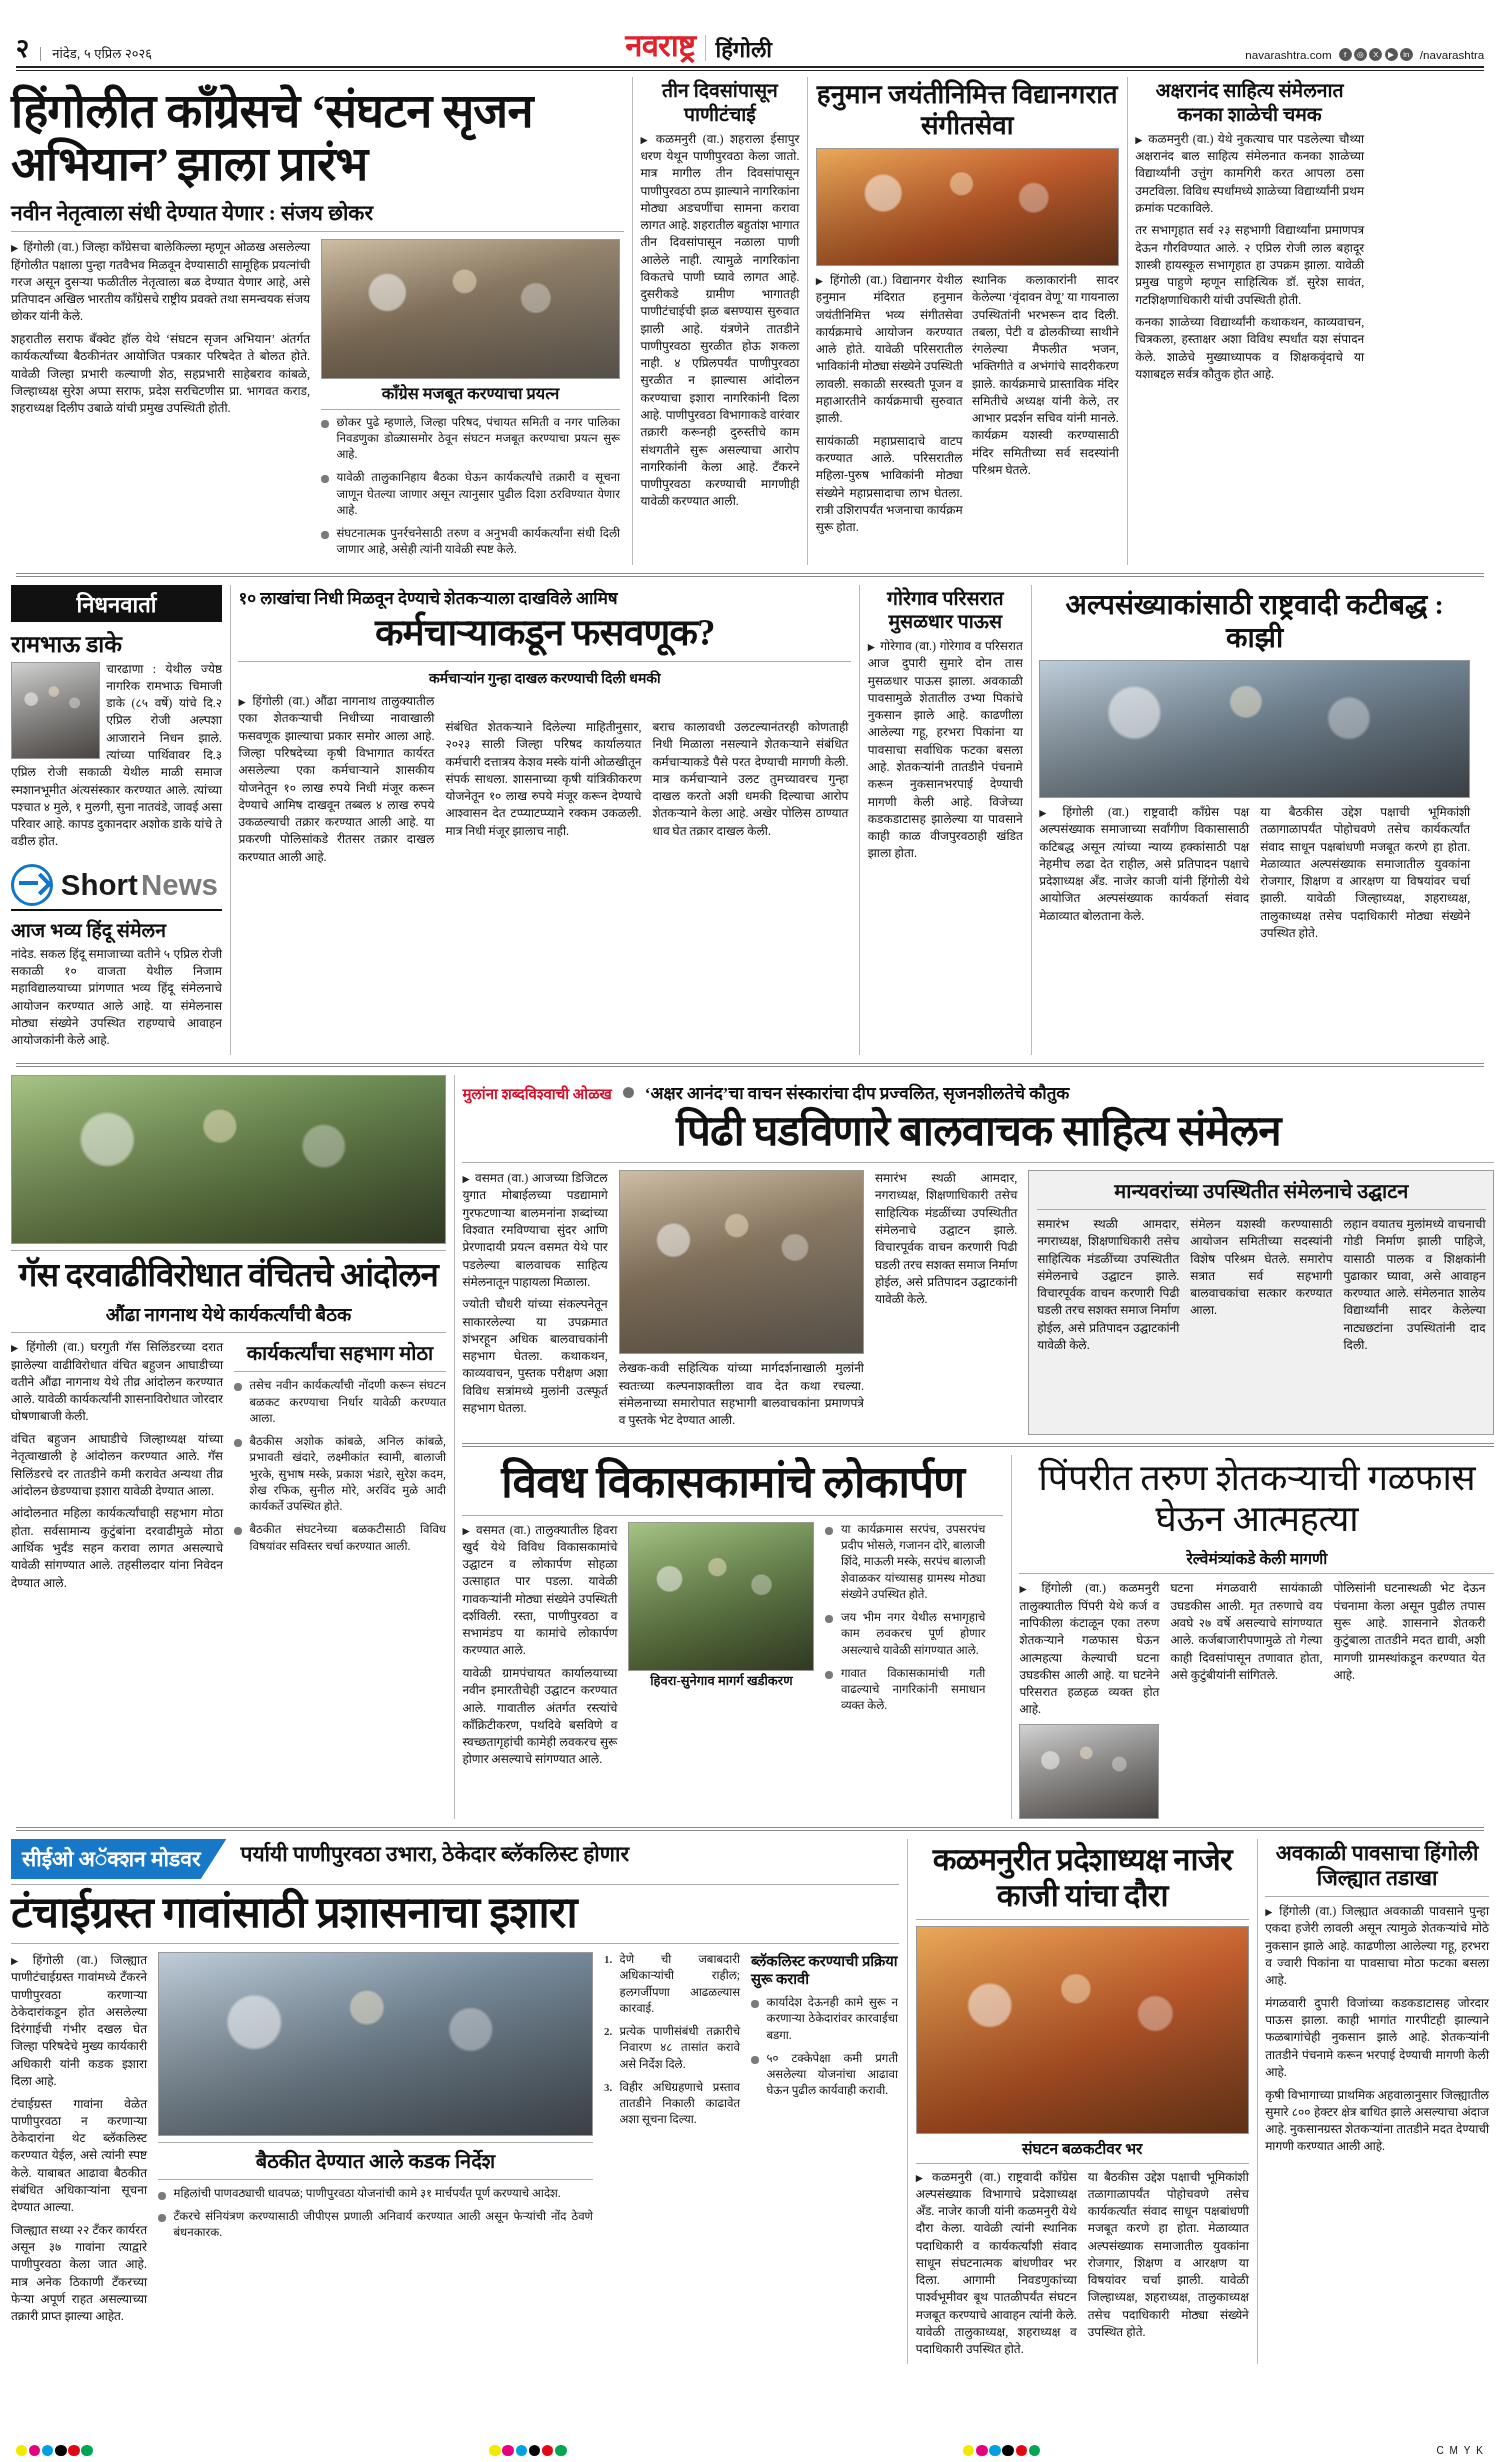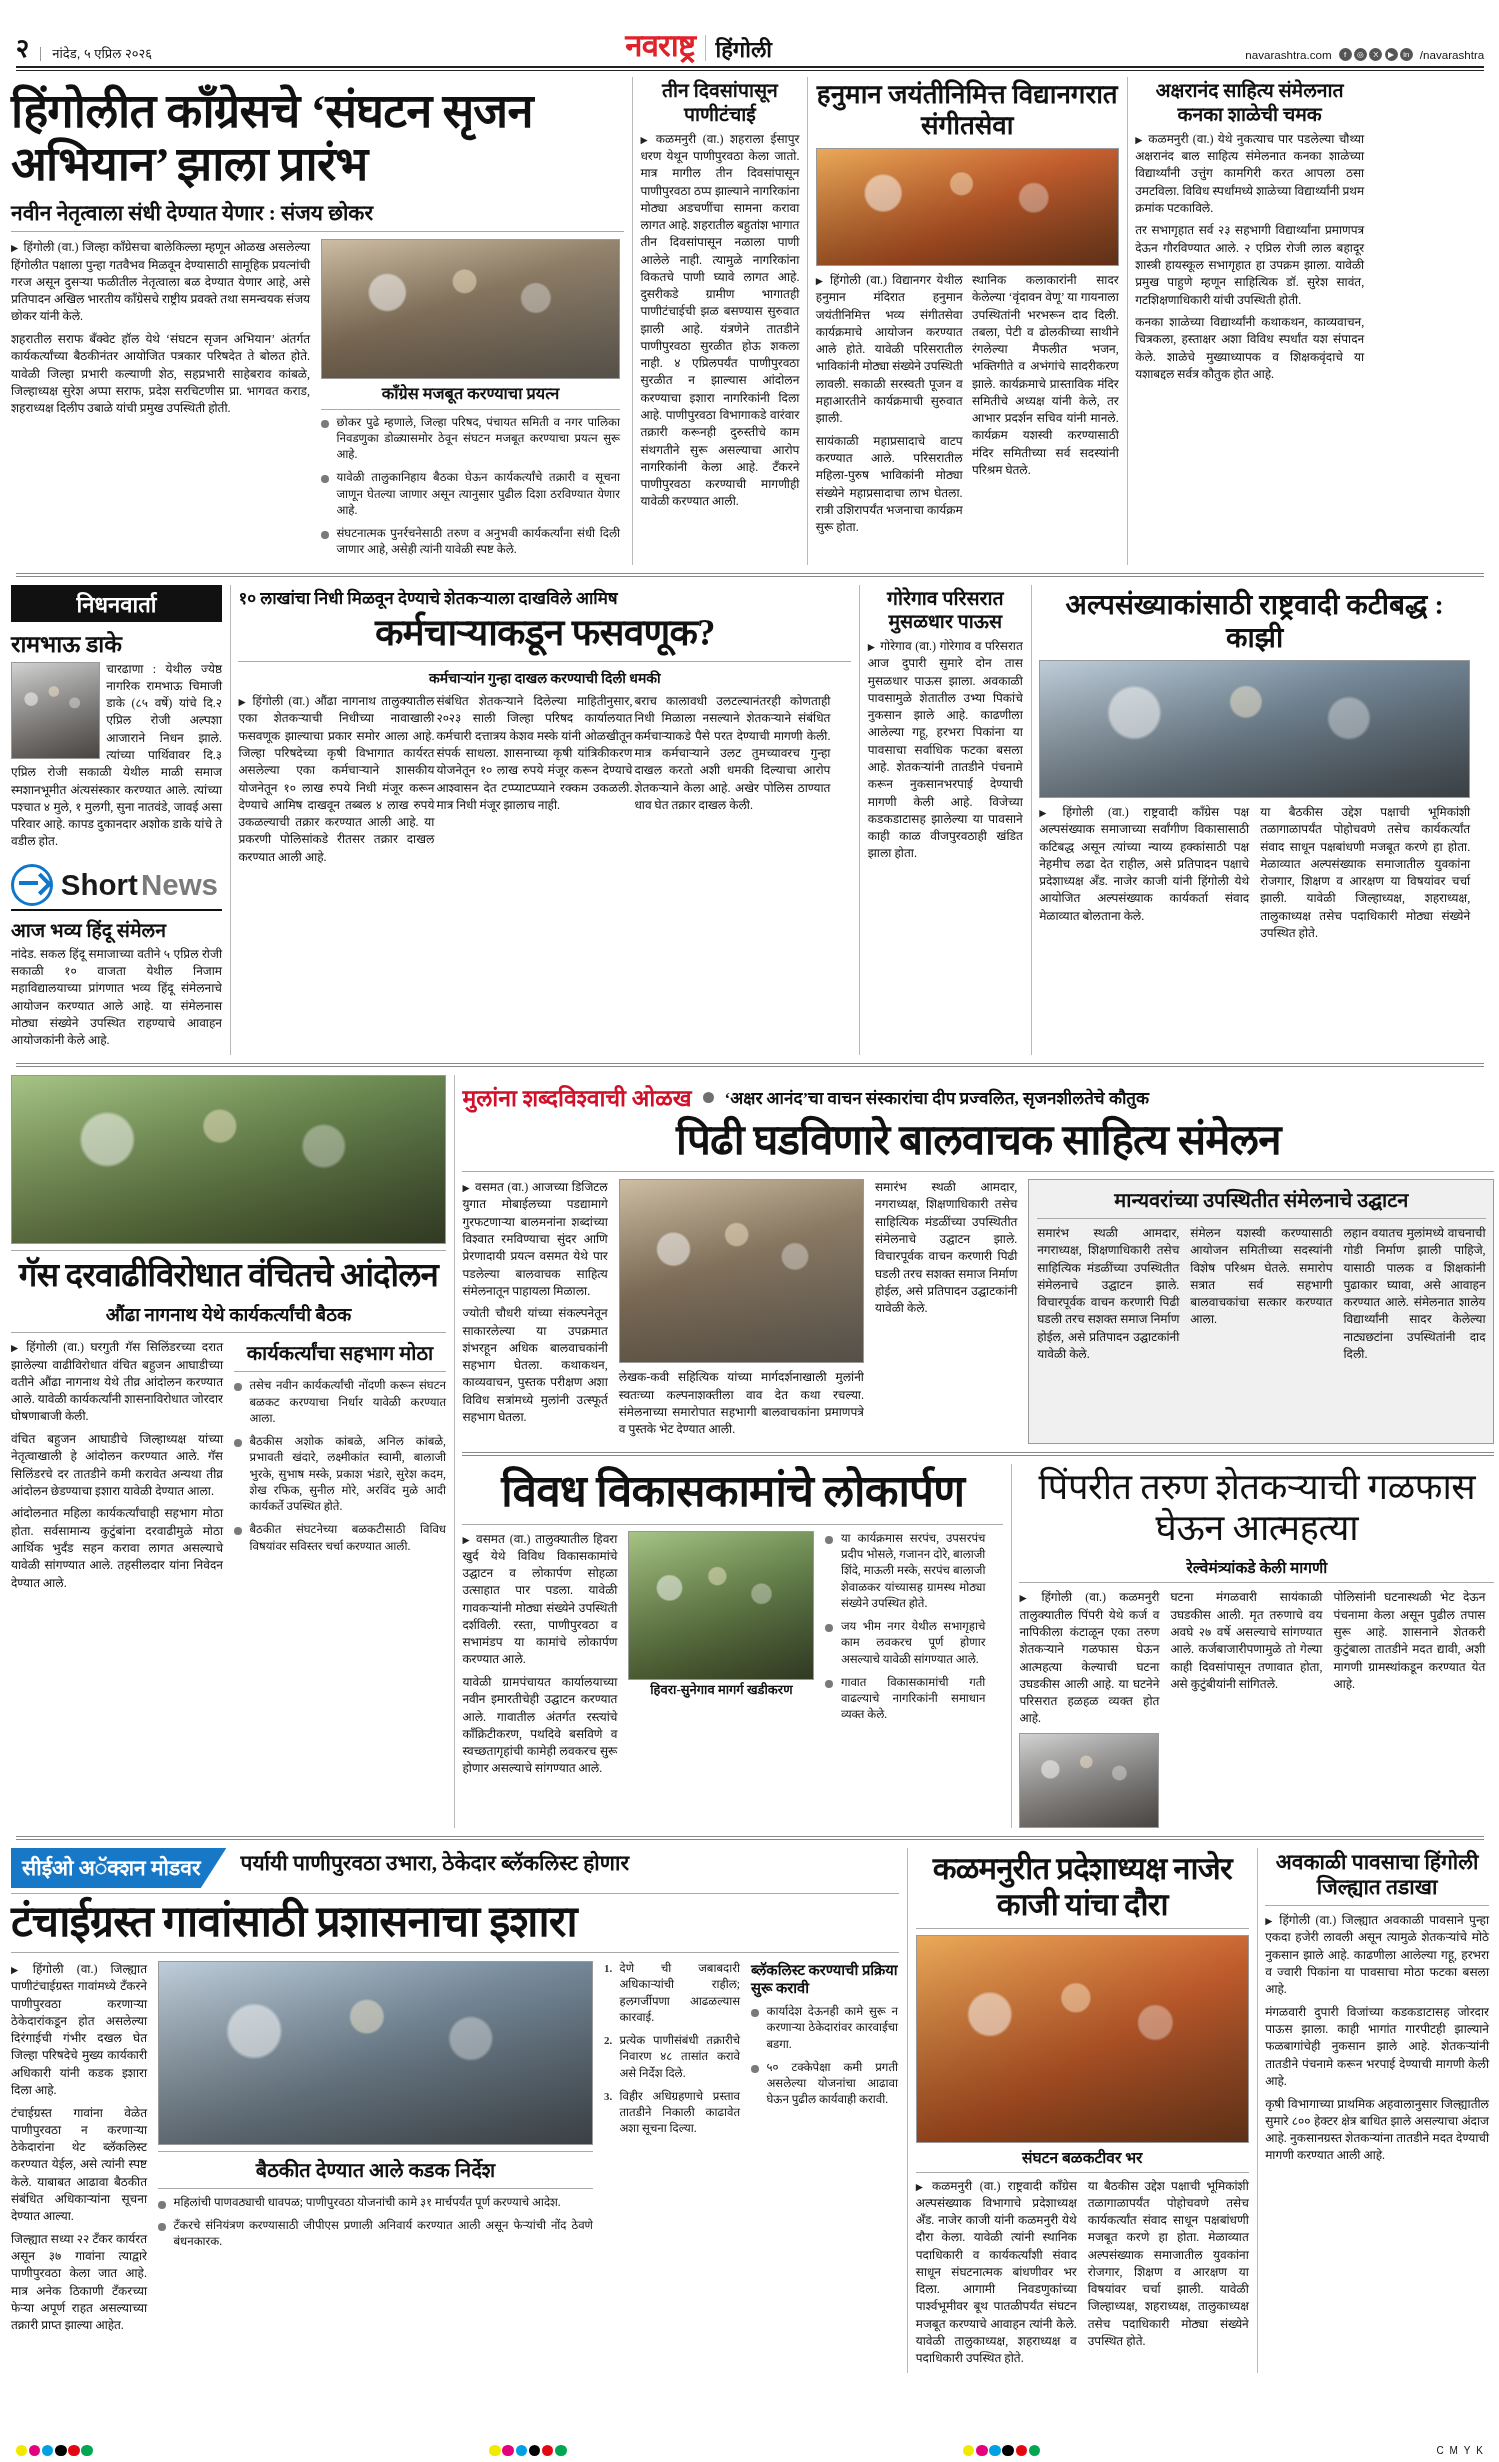--- a/index.html
+++ b/index.html
@@ -66,21 +66,21 @@
   .shortnews{display:flex;align-items:center;gap:7.8px;margin:7.8px 0 3.1px 0;}
   .sn-ic{width:36px;height:36px;border-radius:50%;border:3.9px solid #1277c8;position:relative;flex:0 0 36px;}
   .sn-ic::before{content:"";position:absolute;left:5.4px;top:14px;width:18.6px;height:4.7px;background:#1277c8;}
   .sn-ic::after{content:"";position:absolute;left:18.6px;top:9.3px;width:11.6px;height:11.6px;border-top:4.7px solid #1277c8;border-right:4.7px solid #1277c8;transform:rotate(45deg);}
   .sn-t1{font-size:29.5px;font-weight:700;color:#1a1a1a;font-family:"Liberation Sans",sans-serif;}
   .sn-t2{font-size:29.5px;font-weight:700;color:#7b7b7b;font-family:"Liberation Sans",sans-serif;}
   .sn-rule{height:2.3px;background:#111;margin:1.6px 0 4.7px 0;}
 
   
   .kicker-row{display:flex;align-items:center;gap:11px;margin:6.2px 0 1.6px 0;}
-  .kicker-red{color:#d2102a;font-size:23px;font-weight:700;white-space:nowrap;}
+  .kicker-red{color:#d2102a;font-size:15px;font-weight:700;white-space:nowrap;}
   .bullet-dot{width:11px;height:11px;border-radius:50%;background:#6f6f6f;flex:0 0 11px;}
   .kicker-black{font-size:17px;font-weight:700;}
 
   
   .bluetag{display:inline-block;background:#1878c8;color:#fff;font-size:21px;font-weight:700;
      padding:5.4px 26px 7px 11px;clip-path:polygon(0 0,100% 0,88% 100%,0 100%);}
   .tagrow{display:flex;align-items:flex-start;gap:14px;}
   .tag-hl{font-size:21px;font-weight:700;}
 
   
@@ -209,21 +209,21 @@
       <p class="bt">नांदेड. सकल हिंदू समाजाच्या वतीने ५ एप्रिल रोजी सकाळी १० वाजता येथील निजाम महाविद्यालयाच्या प्रांगणात भव्य हिंदू संमेलनाचे आयोजन करण्यात आले आहे. या संमेलनास मोठ्या संख्येने उपस्थित राहण्याचे आवाहन आयोजकांनी केले आहे.</p>
     </div>
 
     <div class="vline"></div>
 
     <div style="width:613px;">
       <div style="font-size:17px;font-weight:700;margin:1.6px 0 3.1px 0;">१० लाखांचा निधी मिळवून देण्याचे शेतकऱ्याला दाखविले आमिष</div>
       <h2 class="big">कर्मचाऱ्याकडून फसवणूक?</h2>
       <div class="hline" style="margin:1.6px 0 6.2px 0;"></div>
       <div style="font-size:14px;font-weight:700;text-align:center;margin-bottom:6.2px;">कर्मचाऱ्यांन गुन्हा दाखल करण्याची दिली धमकी</div>
-      <div style="display:flex;gap:2px;">
+      <div style="display:flex;gap:11px;align-items:center;">
         <div style="width:196px;">
           <p class="bt first">हिंगोली (वा.) औंढा नागनाथ तालुक्यातील एका शेतकऱ्याची निधीच्या नावाखाली फसवणूक झाल्याचा प्रकार समोर आला आहे. जिल्हा परिषदेच्या कृषी विभागात कार्यरत असलेल्या एका कर्मचाऱ्याने शासकीय योजनेतून १० लाख रुपये निधी मंजूर करून देण्याचे आमिष दाखवून तब्बल ४ लाख रुपये उकळल्याची तक्रार करण्यात आली आहे. या प्रकरणी पोलिसांकडे रीतसर तक्रार दाखल करण्यात आली आहे.</p>
         </div>
         <div style="width:196px;">
           <p class="bt">संबंधित शेतकऱ्याने दिलेल्या माहितीनुसार, २०२३ साली जिल्हा परिषद कार्यालयात कर्मचारी दत्तात्रय केशव मस्के यांनी ओळखीतून संपर्क साधला. शासनाच्या कृषी यांत्रिकीकरण योजनेतून १० लाख रुपये मंजूर करून देण्याचे आश्वासन देत टप्प्याटप्प्याने रक्कम उकळली. मात्र निधी मंजूर झालाच नाही.</p>
         </div>
         <div style="width:196px;">
           <p class="bt">बराच कालावधी उलटल्यानंतरही कोणताही निधी मिळाला नसल्याने शेतकऱ्याने संबंधित कर्मचाऱ्याकडे पैसे परत देण्याची मागणी केली. मात्र कर्मचाऱ्याने उलट तुमच्यावरच गुन्हा दाखल करतो अशी धमकी दिल्याचा आरोप शेतकऱ्याने केला आहे. अखेर पोलिस ठाण्यात धाव घेत तक्रार दाखल केली.</p>
         </div>
       </div>

